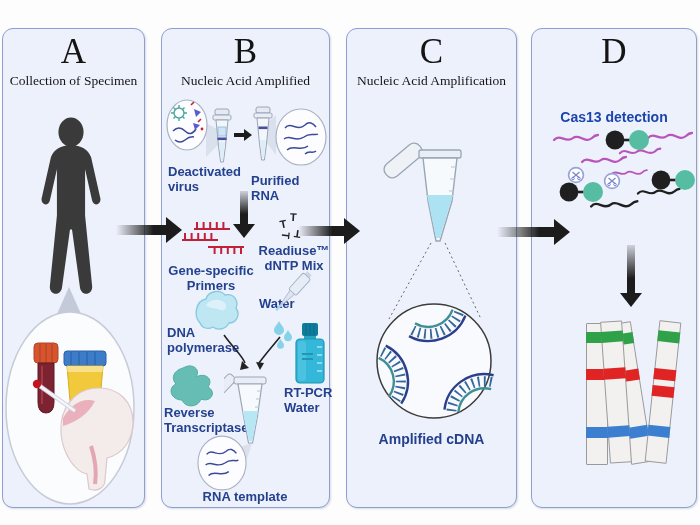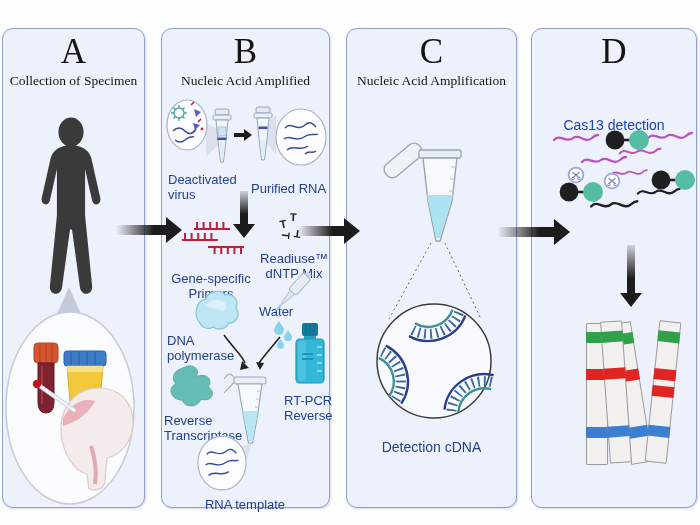--- a/index.html
+++ b/index.html
@@ -9,22 +9,22 @@
          background:var(--panel-bg,#edf1fb);border:1.6px solid var(--panel-border,#8fa0d0);
          border-radius:11px;box-shadow:1px 1px 2px rgba(130,140,170,.3);}
   #panelA{left:2px;width:143px;}
   #panelB{left:161px;width:169px;}
   #panelC{left:346px;width:171px;}
   #panelD{left:531px;width:166px;}
   .panel-letter{font-family:"Liberation Serif",serif;font-size:35px;line-height:1;
                 text-align:center;color:#141414;margin-top:5px;}
   .panel-title{font-family:"Liberation Serif",serif;font-size:13.5px;text-align:center;
                color:#141414;margin-top:4px;white-space:nowrap;}
-  .lbl{position:absolute;font-weight:normal;font-size:13px;line-height:1.18;
-       color:var(--label-navy,#24418f);margin-top:8px;}
+  .lbl{position:absolute;font-weight:bold;font-size:13px;line-height:1.18;
+       color:var(--label-navy,#24418f);}
   .lbl.center{text-align:center;}
   .abs{position:absolute;}
   svg{display:block;}
   
   .harrow{position:absolute;height:26px;z-index:5;}
   .harrow .shaft{position:absolute;top:8px;left:0;height:10px;
                  background:linear-gradient(to right,rgba(28,28,28,0),var(--arrow-black,#1c1c1c) 75%);}
   .harrow .head{position:absolute;top:0;width:0;height:0;
                 border-top:13px solid transparent;border-bottom:13px solid transparent;
                 border-left:16px solid var(--arrow-black,#1c1c1c);}
@@ -235,21 +235,21 @@
     <svg class="abs" style="left:131px;top:294px" width="34" height="62" viewBox="0 0 34 62">
       <rect x="9" y="0" width="16" height="13" rx="2" fill="#0e7d9d"></rect>
       <path d="M13,1 V12 M17,1 V12 M21,1 V12" stroke="#0a6a86" stroke-width="1"></path>
       <rect x="11" y="13" width="12" height="3" fill="#2aa3c2"></rect>
       <rect x="3" y="16" width="28" height="44" rx="4" fill="#33b8da" stroke="#1e96b4" stroke-width="1.2"></rect>
       <rect x="5" y="18" width="8" height="40" rx="3" fill="#5cc8e4" opacity="0.6"></rect>
       <path d="M24,24 H29 M24,32 H29 M24,40 H29 M24,48 H29" stroke="#e8f7fb" stroke-width="1.2"></path>
       <rect x="9" y="30" width="11" height="2" fill="#1e96b4"></rect>
       <rect x="9" y="35" width="11" height="2" fill="#1e96b4"></rect>
     </svg>
-    <div class="lbl" style="left:122px;top:356px;width:62px">RT-PCR Reverse</div>
+    <div class="lbl" style="left:122px;top:356px;width:62px">RT-PCR Water</div>
 
     <svg class="abs" style="left:5px;top:333px" width="50" height="48" viewBox="0 0 50 48">
       <path fill="#66bdb4" stroke="#55ada4" d="M16,6 C26,0 34,8 29,15 C38,10 47,17 41,25 C50,30 44,41 34,37 C31,46 18,46 15,38
                C4,38 0,26 9,22 C3,15 8,8 16,6 Z"></path>
     </svg>
     <div class="lbl" style="left:2px;top:376px;width:104px">Reverse Transcriptase</div>
 
     <svg class="abs" style="left:62px;top:332px" width="52" height="90" viewBox="0 0 52 90">
       <g transform="translate(12,18) rotate(-46)">
         <rect x="-26" y="-9" width="26" height="10" rx="3.5" fill="#e9edf5" stroke="#9aa5b8"></rect>
@@ -290,21 +290,21 @@
       <path d="M84,214 L42,290" stroke="#666" stroke-width="1" stroke-dasharray="2 3" fill="none"></path>
       <path d="M98,214 L134,290" stroke="#666" stroke-width="1" stroke-dasharray="2 3" fill="none"></path>
 
       <g>
         <circle cx="87" cy="332" r="57" fill="#f8fafd" stroke="#3c3c3c" stroke-width="1.5"></circle>
         <use href="#ladder" transform="translate(95,310) rotate(160)"></use>
         <use href="#ladder" transform="translate(60,342) rotate(75)"></use>
         <use href="#ladder" transform="translate(114,352) rotate(-35)"></use>
       </g>
     </svg>
-    <div class="lbl center" style="left:0;top:402px;width:100%;font-size:14px">Detection cDNA</div>
+    <div class="lbl center" style="left:0;top:402px;width:100%;font-size:14px">Amplified cDNA</div>
   </div>
 
   <div class="panel" id="panelD">
     <div class="panel-letter">D</div>
 
     <div class="lbl center cas-label" style="left:0;top:80px;width:100%">Cas13 detection</div>
 
     <svg class="abs" style="left:0;top:96px" width="166" height="124" viewBox="0 0 166 124">
       <g style="stroke:var(--rna-magenta,#b954bb)">
         <use href="#squig" transform="translate(20,6)"></use>

